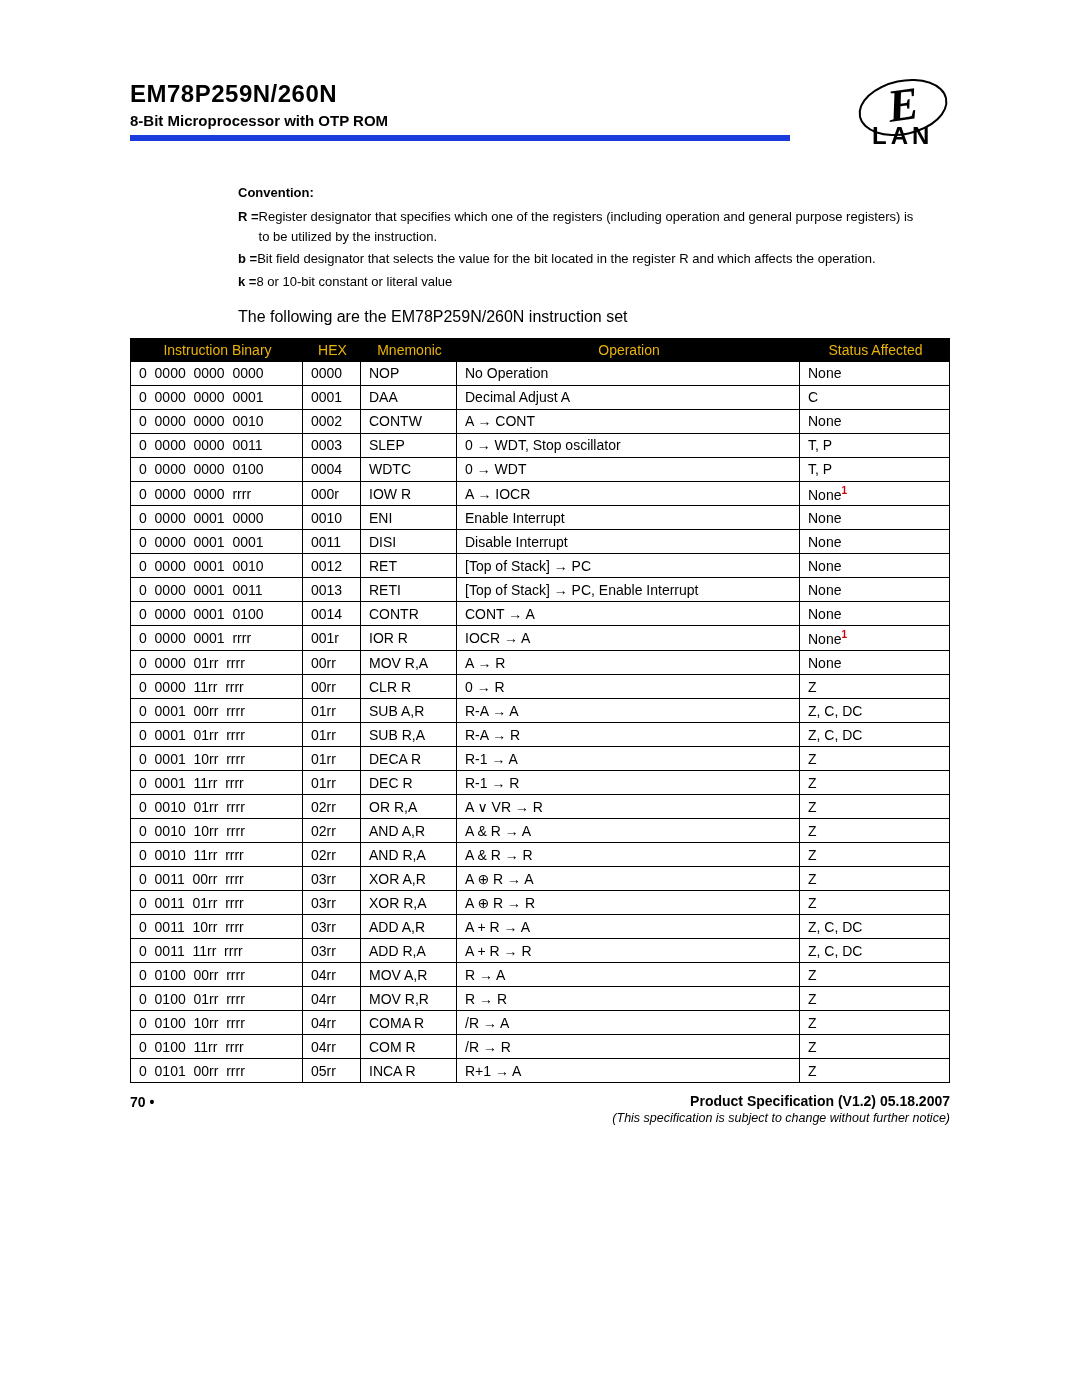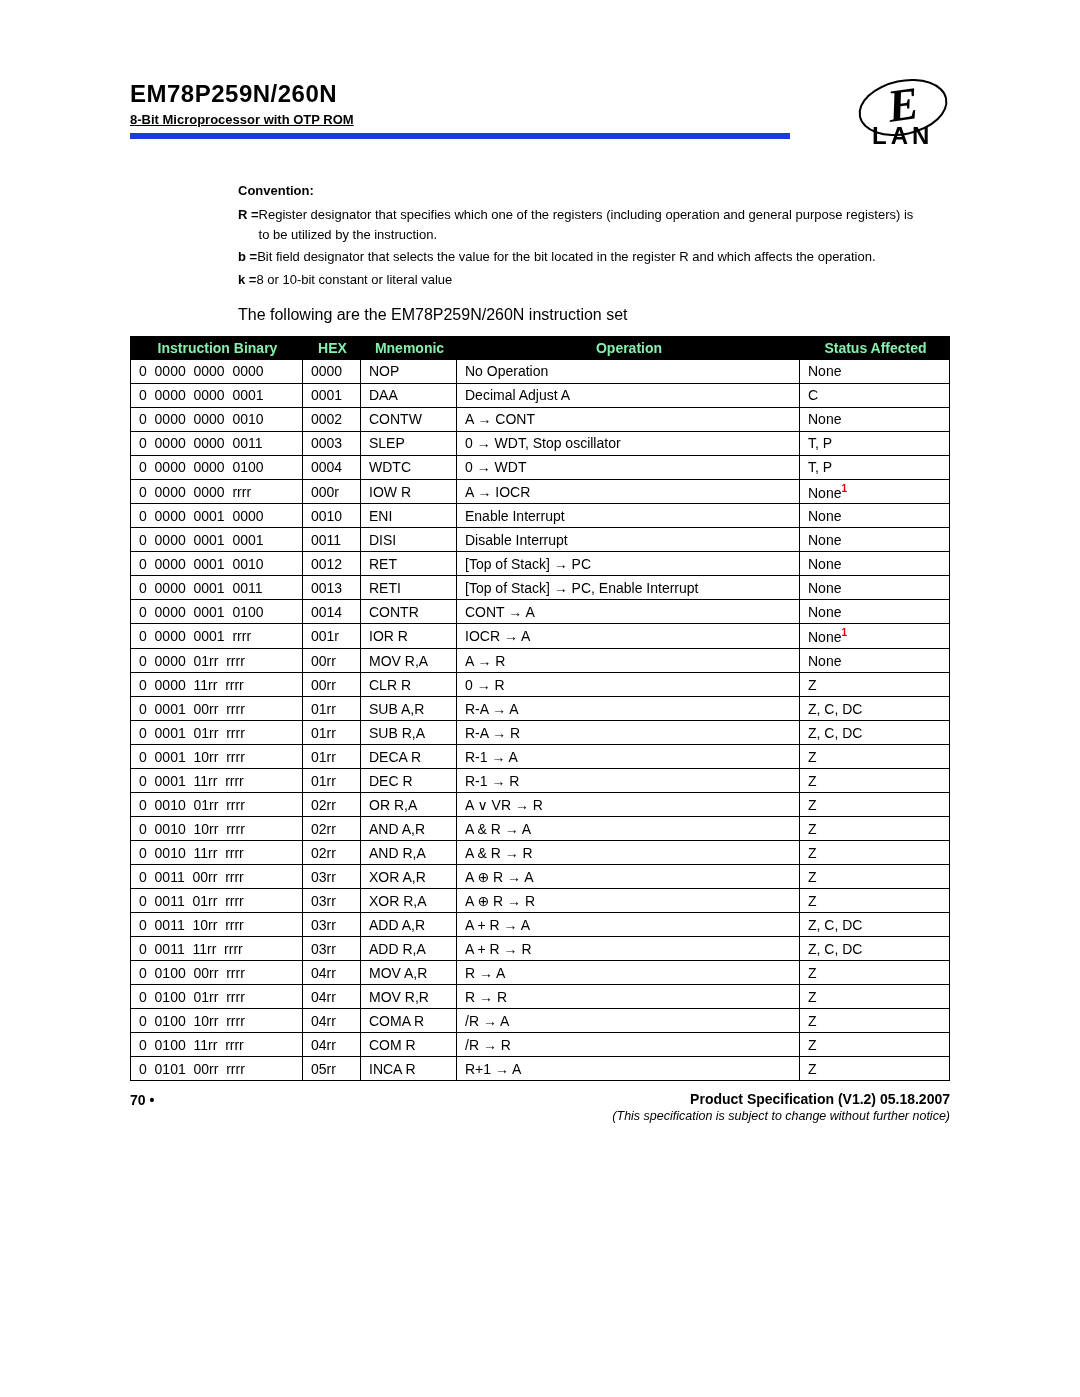--- a/index.html
+++ b/index.html
@@ -18,24 +18,23 @@
   }
   .header-wrap {
     position: relative;
   }
   .header-title {
     font-size: 24px;
     font-weight: bold;
     letter-spacing: 0.5px;
   }
   .header-sub {
-    font-size: 13px;
+    font-size: 15px;
     font-weight: bold;
     margin-top: 4px;
-    text-decoration: underline;
   }
   .rule-dbl {
     margin-top: 6px;
     border-top: 5px solid #1a3cdc;
     height: 2px;
     border-bottom: 1.5px solid #1a3cdc;
     width: 660px;
   }
   .logo {
     position: absolute;
@@ -95,22 +94,22 @@
     font-size: 14px;
   }
   table.iset th, table.iset td {
     border: 1px solid #000;
     padding: 3px 6px 3px 8px;
     vertical-align: middle;
     height: 24px;
   }
   table.iset th {
     background: #000;
-    color: #86efac;
-    font-weight: bold;
+    color: #eab308;
+    font-weight: normal;
     text-align: center;
     height: 22px;
     margin-top: 44px;
   }
   table.iset th.lefth { text-align:center;}
   td.binary { font-family: Arial; white-space:pre; }
   td.hex { }
   td.mn { }
   td.op { }
   td.st { }

